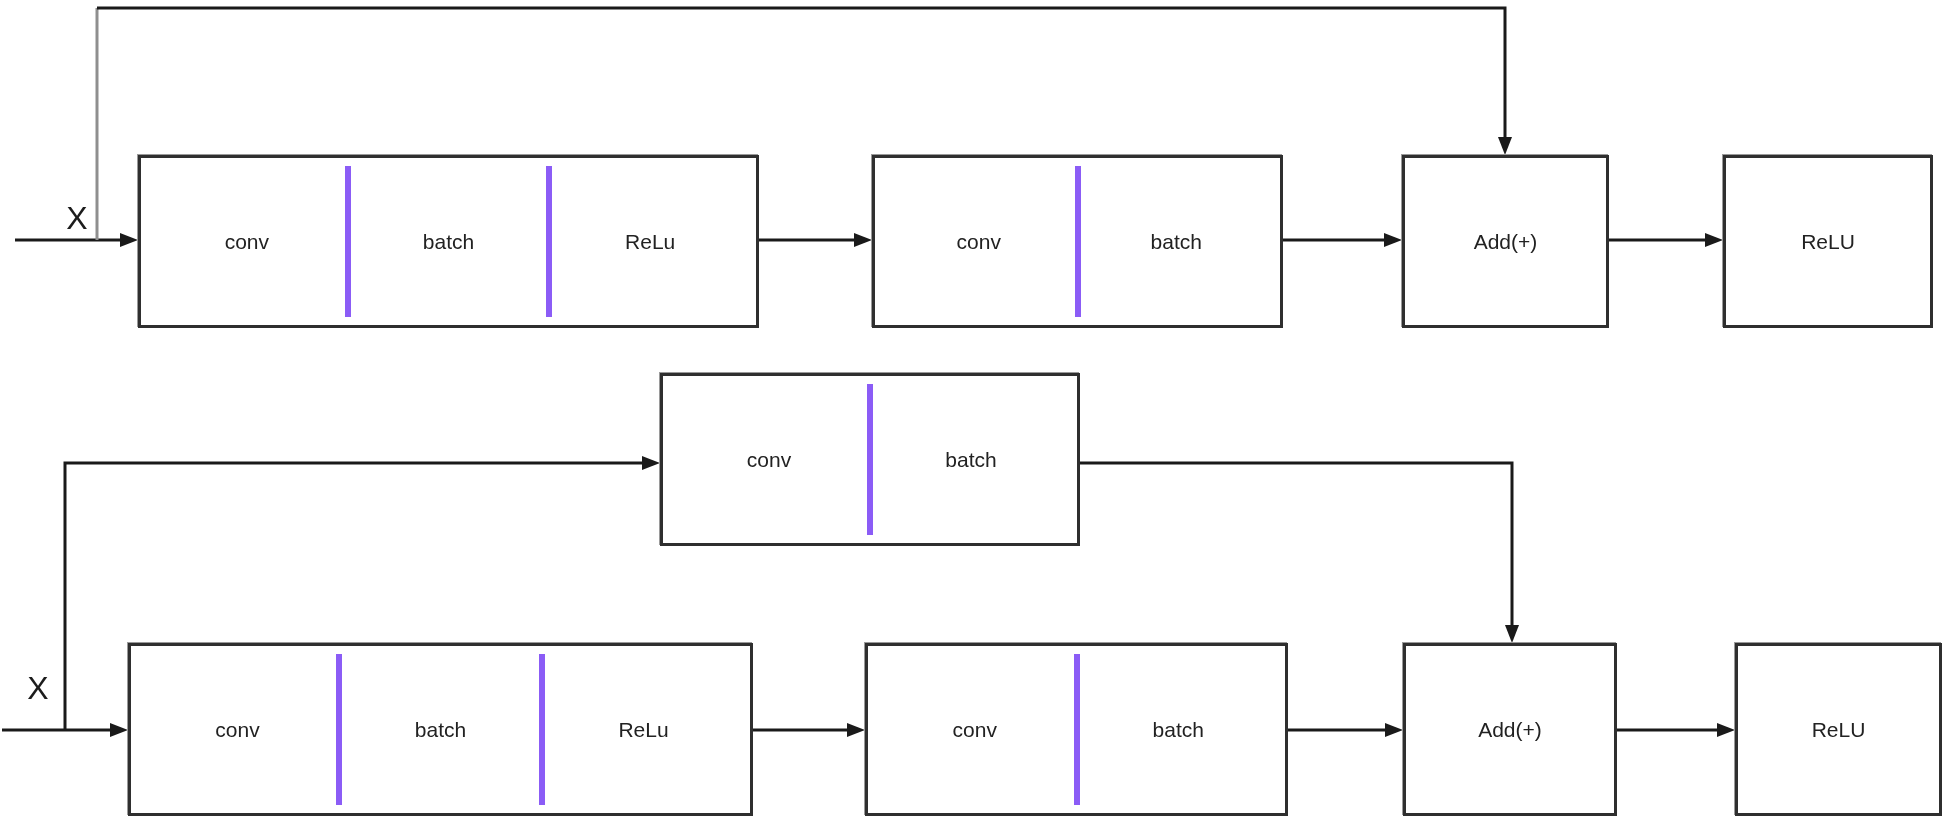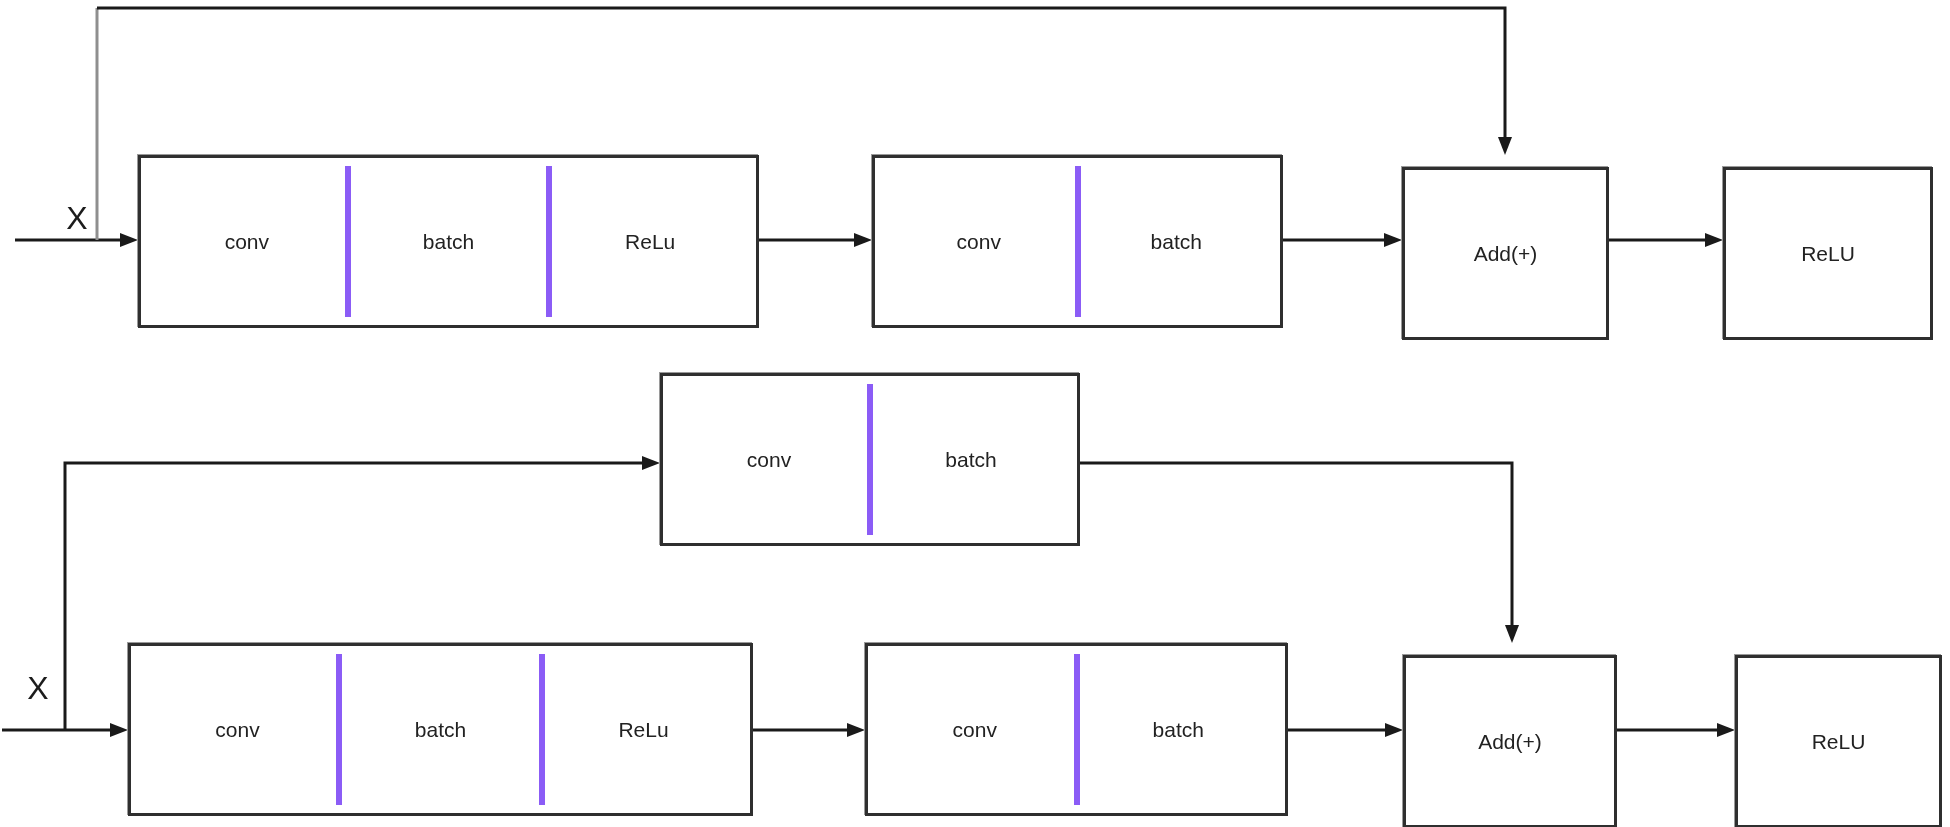--- a/index.html
+++ b/index.html
@@ -19,21 +19,21 @@
     display:flex;
     box-shadow:-1px -1px 0 #9a9a9a;
   }
   .group{padding:8px;}
   .cell{
     flex:1 1 0;
     display:flex;align-items:center;justify-content:center;
     font-size:21px;color:#222222;
   }
   .cell + .cell{border-left:6px solid #8b5cf6;}
-  .box{align-items:center;justify-content:center;font-size:21px;color:#222222;margin-top:12px;}
+  .box{align-items:center;justify-content:center;font-size:21px;color:#222222;}
   .xlabel{
     position:absolute;
     width:44px;height:40px;
     display:flex;align-items:center;justify-content:center;
     font-size:32px;color:#1c1c1c;
   }
 </style>
 </head>
 <body>
 

